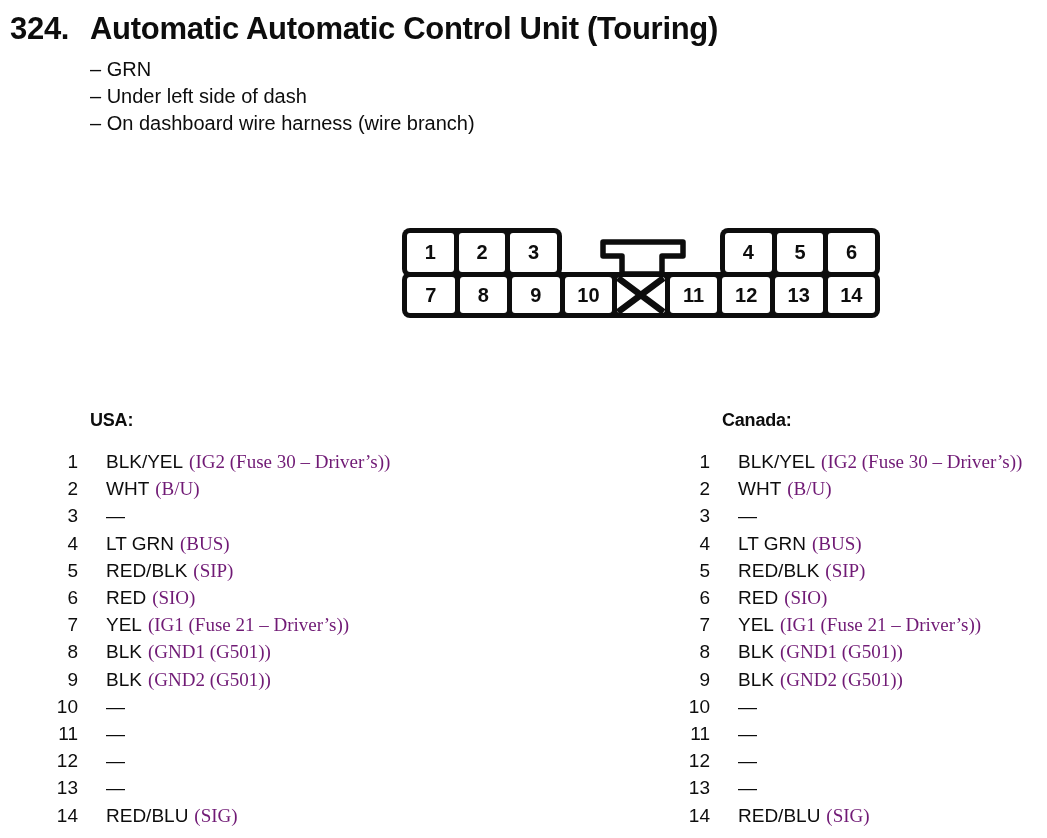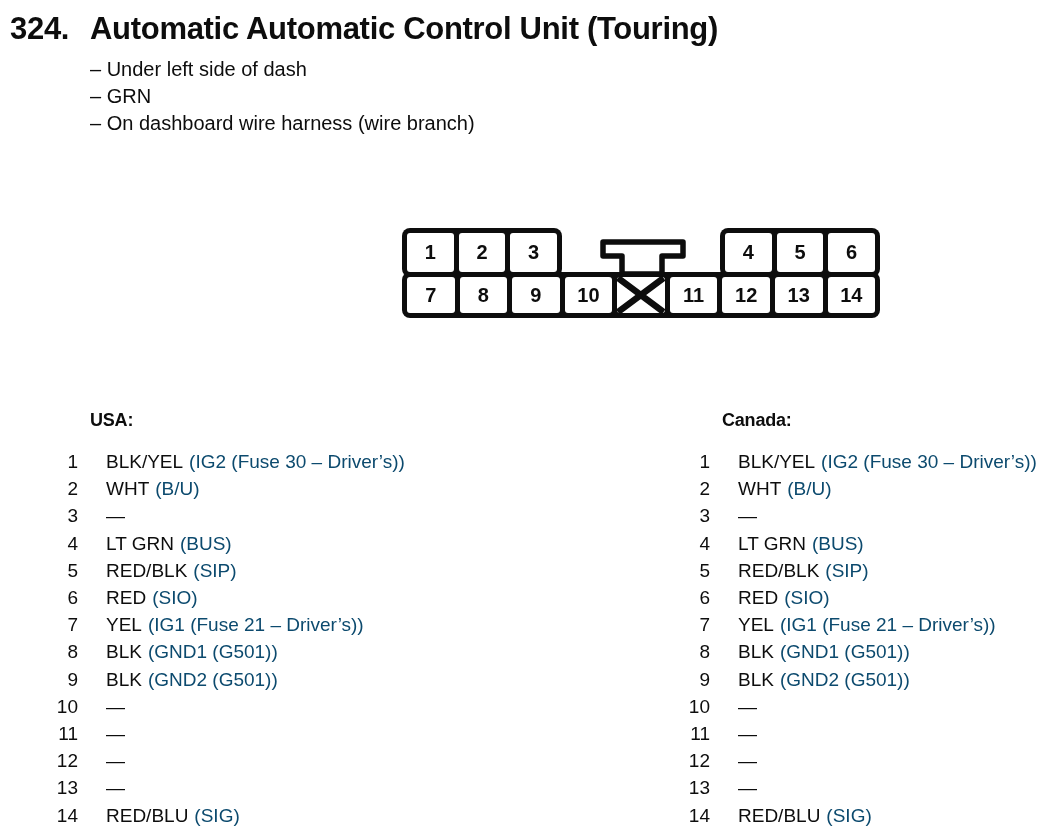--- a/index.html
+++ b/index.html
@@ -59,35 +59,35 @@
   .pin-col.usa    { left: 40px;  }
   .pin-col.canada { left: 672px; }
   .pin-header {
     margin: 0 0 14px 50px;
     font-weight: bold; font-size: 18px; line-height: 28px;
     letter-spacing: -0.2px;
   }
   .pin-row { display: flex; line-height: 27.2px; white-space: nowrap; }
   .pin-num  { width: 38px; text-align: right; flex: 0 0 38px; }
   .pin-wire { margin-left: 28px; }
-  .pin-signal { margin-left: 6px; color: #0c4a6e; }
+  .pin-signal { margin-left: 6px; color: #701a75; font-family: Liberation Serif, serif; }
 </style>
 </head>
 <body>
 
 <main>
 
   <header class="title-row">
     <span class="title-num">324.</span>
     <span>Automatic Automatic Control Unit (Touring)</span>
   </header>
 
   <div class="notes">
+    <div>– GRN</div>
     <div>– Under left side of dash</div>
-    <div>– GRN</div>
     <div>– On dashboard wire harness (wire branch)</div>
   </div>
 
   <div class="connector">
 
     <div class="conn-block conn-bottom">
       <div class="conn-cell">7</div>
       <div class="conn-cell">8</div>
       <div class="conn-cell">9</div>
       <div class="conn-cell">10</div>

